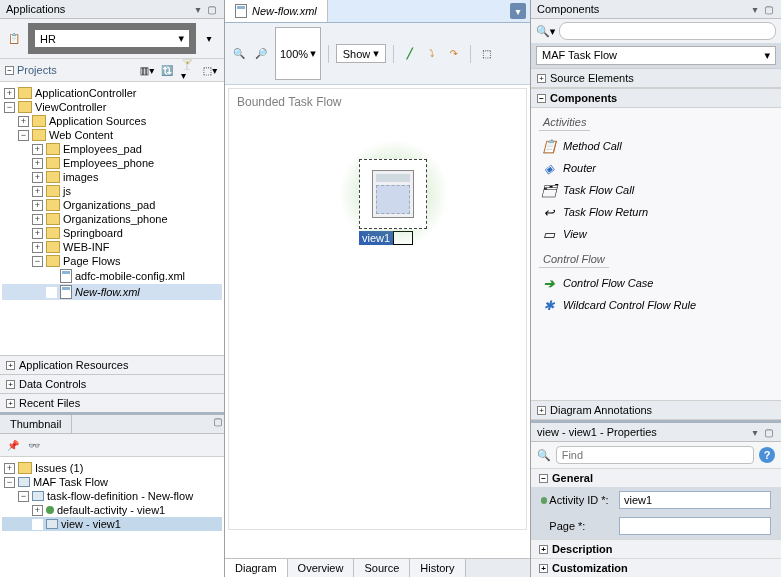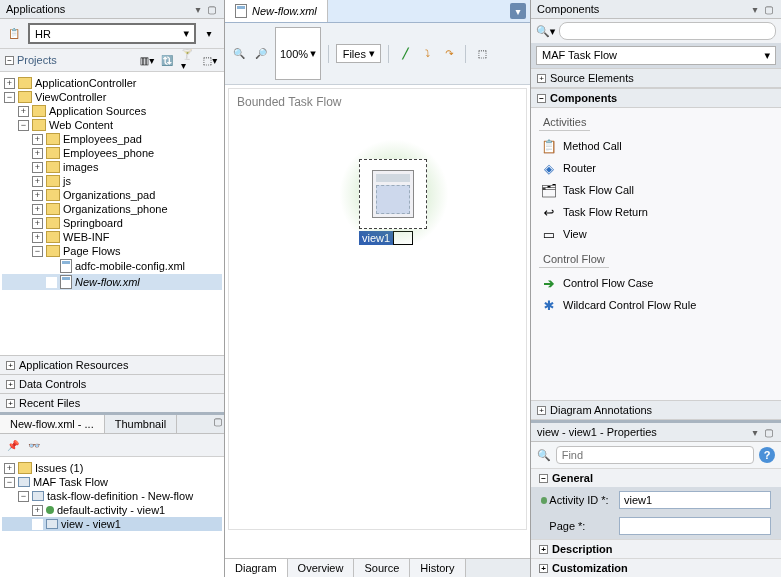--- a/index.html
+++ b/index.html
@@ -5,21 +5,21 @@
 * { box-sizing: border-box; margin: 0; padding: 0; font-family: Tahoma, sans-serif; font-size: 11px; }
 body { background: #d6dce3; width: 781px; height: 577px; overflow: hidden; display: flex; }
 .col { display: flex; flex-direction: column; }
 
 
 .left { width: 225px; border-right: 1px solid #a0a0a0; }
 .panel-title { background: #e8ecf0; padding: 3px 6px; display: flex; align-items: center; justify-content: space-between; border-bottom: 1px solid #c0c0c0; }
 .panel-title .icons { display: flex; gap: 2px; }
 .mini-icon { width: 12px; height: 12px; display: inline-flex; align-items: center; justify-content: center; color: #606060; font-size: 10px; cursor: pointer; }
 .dropdown-row { display: flex; align-items: center; gap: 4px; padding: 4px 6px; background: #f0f2f5; border-bottom: 1px solid #d0d0d0; }
-.dropdown-box { flex: 1; background: #fff; border: 2px solid #737373; padding: 2px 5px; display: flex; justify-content: space-between; align-items: center; }
+.dropdown-box { flex: 1; background: #fff; border: 7px solid #737373; padding: 2px 5px; display: flex; justify-content: space-between; align-items: center; }
 .projects-bar { display: flex; align-items: center; padding: 3px 5px; gap: 3px; background: #f0f2f5; border-bottom: 1px solid #d0d0d0; }
 .projects-bar .lbl { flex: 1; color: #426080; }
 .tool-btn { width: 18px; height: 16px; display: inline-flex; align-items: center; justify-content: center; border: 1px solid transparent; cursor: pointer; font-size: 10px; }
 
 .tree { flex: 1; overflow: auto; background: #fff; padding: 4px 2px; }
 .tree-node { display: flex; align-items: center; gap: 3px; padding: 1px 2px; white-space: nowrap; cursor: pointer; }
 .tree-node.selected { background: #d0e0f0; }
 .exp { width: 11px; height: 11px; border: 1px solid #808080; display: inline-flex; align-items: center; justify-content: center; font-size: 9px; line-height: 1; color: #404040; background: #fff; }
 .exp.none { border: none; }
 .folder-icon { width: 14px; height: 12px; background: #f5d776; border: 1px solid #c0a040; display: inline-block; }
@@ -82,21 +82,21 @@
 .props { border-top: 3px solid #a8b4c0; }
 .find-row { display: flex; align-items: center; gap: 5px; padding: 4px 6px; background: #f4f6f8; }
 .find-row input { flex: 1; border: 1px solid #c0c0c0; padding: 2px 5px; border-radius: 4px; }
 .help-icon { width: 16px; height: 16px; border-radius: 50%; background: #4a90d8; color: #fff; display: flex; align-items: center; justify-content: center; font-weight: bold; }
 .prop-sec { padding: 3px 8px; background: #f0f2f5; border-top: 1px solid #d8d8d8; font-weight: bold; display: flex; align-items: center; gap: 4px; }
 .prop-row { display: flex; align-items: center; padding: 4px 10px; gap: 2px; }
 .prop-row label { width: 75px; }
 .prop-row input { flex: 1; border: 1px solid #9cb0c7; padding: 2px 4px; }
 .req-dot { width: 7px; height: 7px; border-radius: 50%; background: #60a060; display: inline-block; }
 .panel-body { flex: 1; overflow: auto; background: #fff; }
-.right .panel-body { background: #f8f8fa; }
+.right .panel-body { background: #f8f8fa; font-style: italic; }
 .arrow-green { color: #2a9030; font-weight: bold; }
 .arrow-orange { color: #d08020; }
 .star-blue { color: #3070c0; }
 </style>
 </head>
 <body>
 
 <div class="left col">
   <div class="panel-title">
     <span>Applications</span>
@@ -206,21 +206,20 @@
       <span class="plus-box">+</span>
       <span>Data Controls</span>
     </div>
   <div class="section-collapsed">
       <span class="plus-box">+</span>
       <span>Recent Files</span>
     </div>
 
   <div class="bottom-left col">
     <div class="tab-row">
-      <div class="tab active">New-flow.xml - ...</div>
       <div class="tab">Thumbnail</div>
       <div style="flex:1"></div>
       <span class="mini-icon">▢</span>
     </div>
     <div class="toolbar-sm">
       <span class="tool-btn">📌</span>
       <span class="tool-btn">👓</span>
     </div>
     <div class="tree2">
       <div class="tree-node indent-0">
@@ -263,21 +262,21 @@
   </div>
   <div class="toolbar-main">
     <span class="tool-btn">🔍</span>
     <span class="tool-btn">🔎</span>
     <div class="zoom-box">
         <span>100%</span>
         <span>▾</span>
       </div>
     <div class="divider-v"></div>
     <div class="show-btn">
-        <span>Files</span>
+        <span>Show</span>
         <span>▾</span>
       </div>
     <div class="divider-v"></div>
     <span class="tool-btn arrow-green">╱</span>
     <span class="tool-btn arrow-orange">⤵</span>
     <span class="tool-btn arrow-orange">↷</span>
     <div class="divider-v"></div>
     <span class="tool-btn">⬚</span>
     <div style="flex:1"></div>
   </div>

